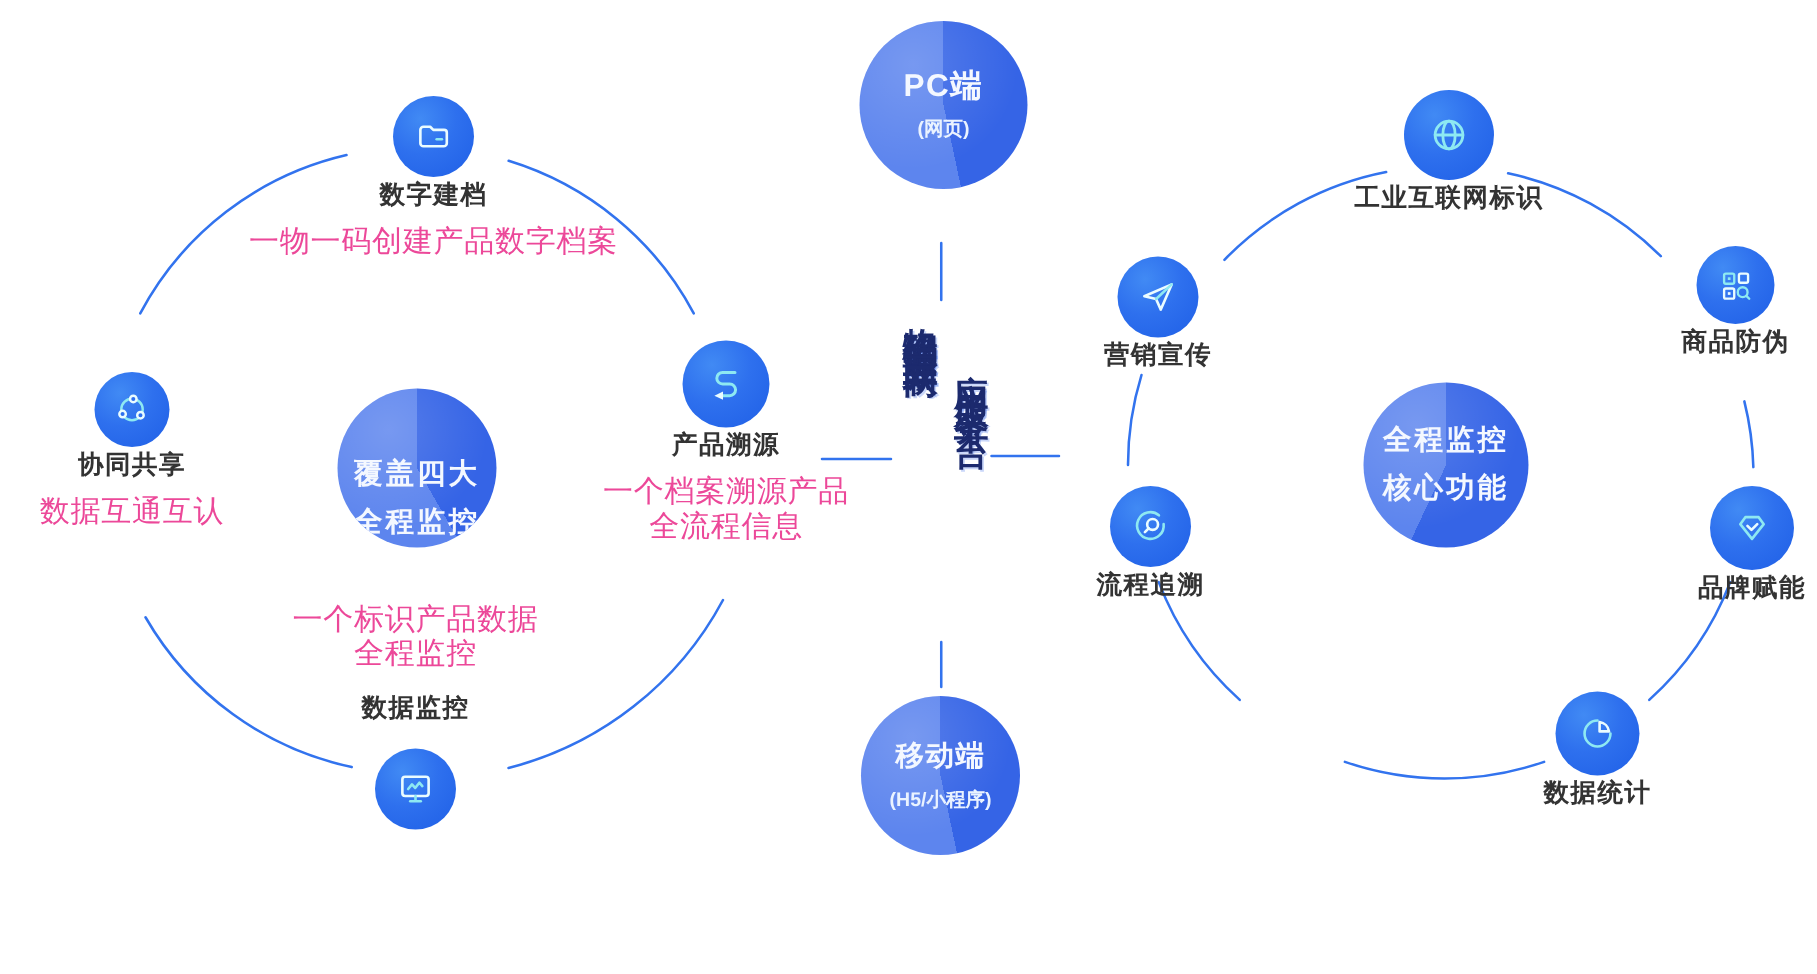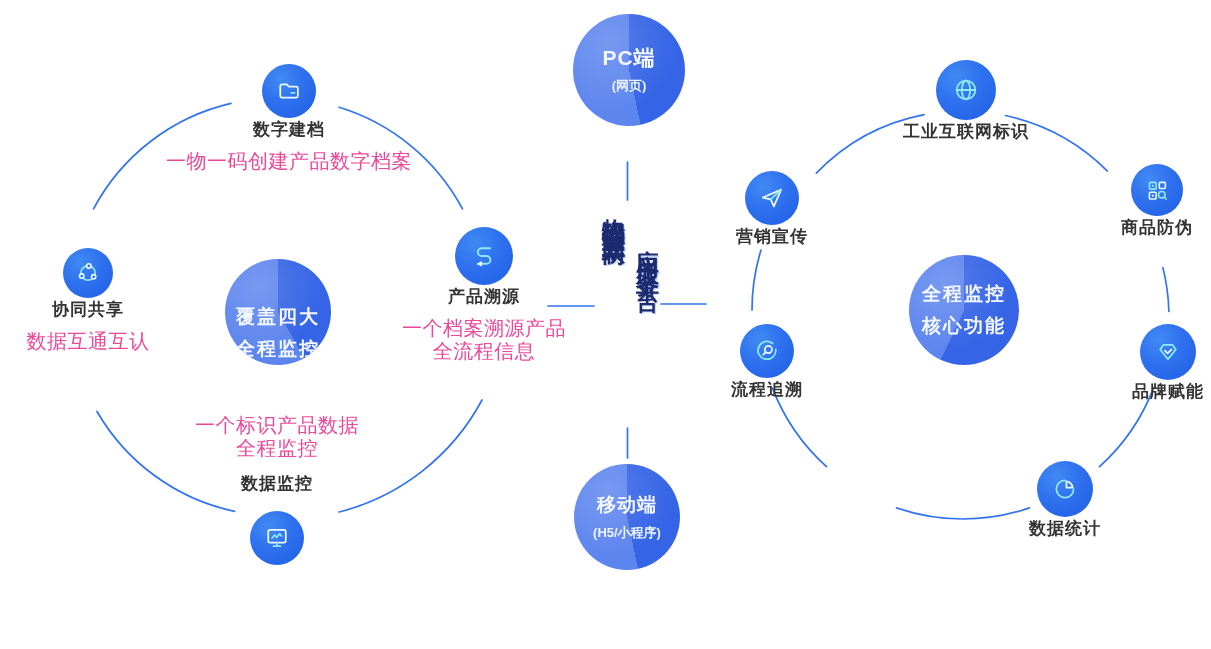--- a/index.html
+++ b/index.html
@@ -108,21 +108,21 @@
         <path d="M16.8 5.8 H10.2 a3.1 3.1 0 0 0 0 6.2 h3.8 a3.1 3.1 0 0 1 0 6.2 H10" stroke="#8ee9f2"></path>
         <path d="M10.4 16 L5.8 18.3 L10.4 20.4 Z" fill="#eafcff" stroke="none"></path>
       </svg>
     </div>
     <div class="ntitle">产品溯源</div>
     <div class="nsub">一个档案溯源产品</div>
     <div class="nsub">全流程信息</div>
   </div>
 
   <div class="node" style="left:277px;top:402px;">
-    <div class="nsub" style="margin-top:12px;">一个标识产品数据</div>
+    <div class="nsub" style="margin-top:0;">一个标识产品数据</div>
     <div class="nsub">全程监控</div>
     <div class="ntitle" style="margin-top:12px;">数据监控</div>
     <div class="icircle" style="width:54px;height:54px;margin-top:16px;">
       <svg class="icon-svg" width="28" height="28" viewBox="0 0 24 24" fill="none" stroke-linecap="round" stroke-linejoin="round" stroke-width="1.5">
         <rect x="4.5" y="5" width="15" height="11" rx="1.6" stroke="#eafcff"></rect>
         <path d="M7.8 12 l2.2 -2.6 1.8 2 2.4 -3 1.7 1.9" stroke="#8ee9f2"></path>
         <path d="M12 16 v2.6" stroke="#8ee9f2"></path>
         <path d="M9 19 h6" stroke="#8ee9f2"></path>
       </svg>
     </div>

